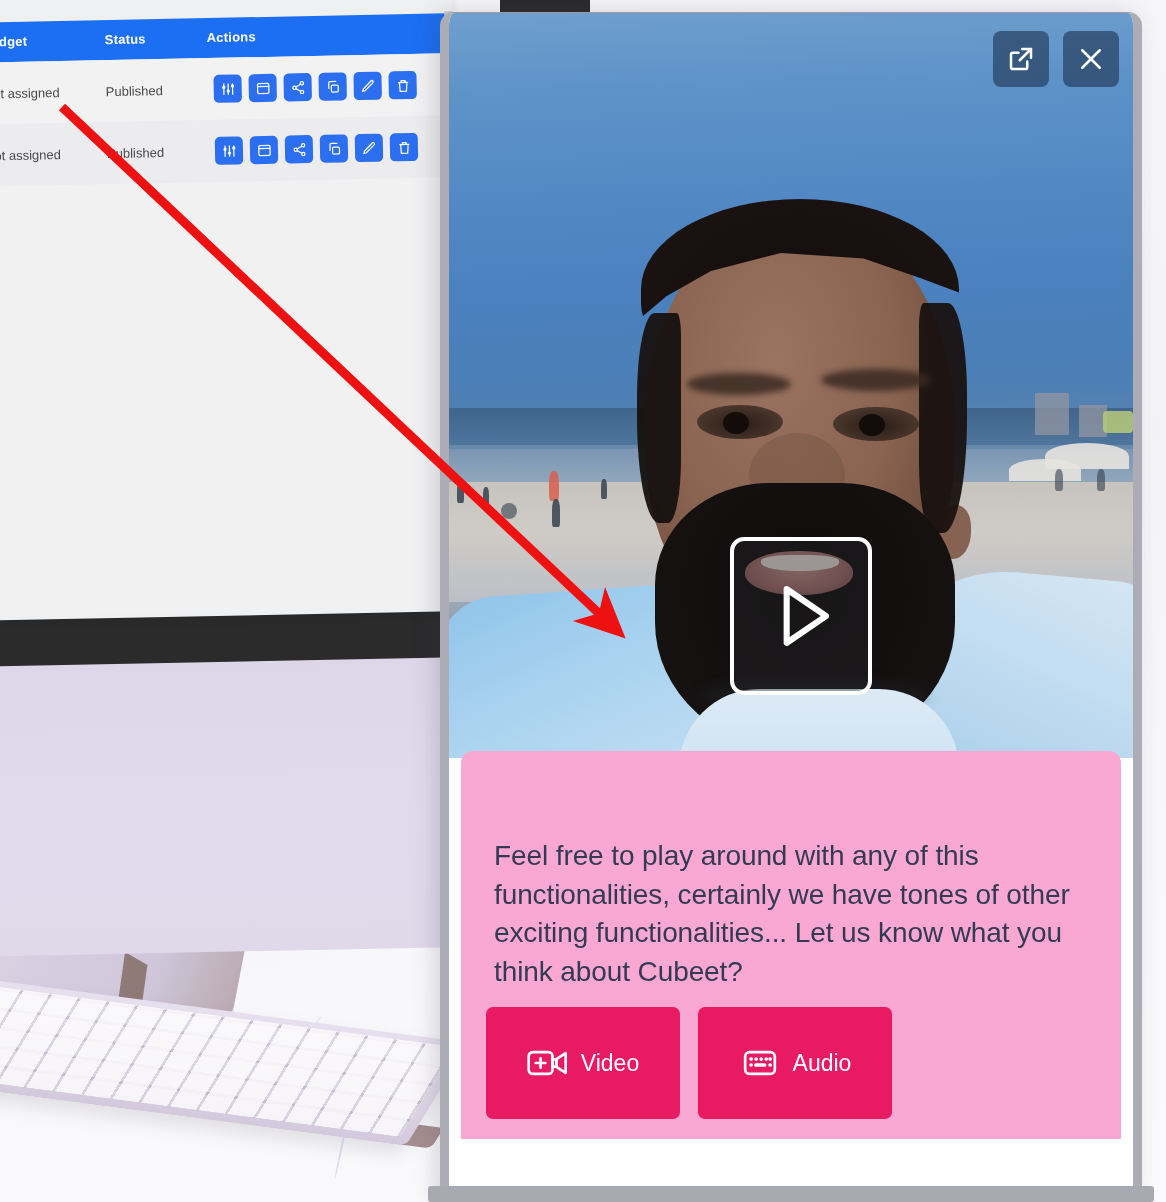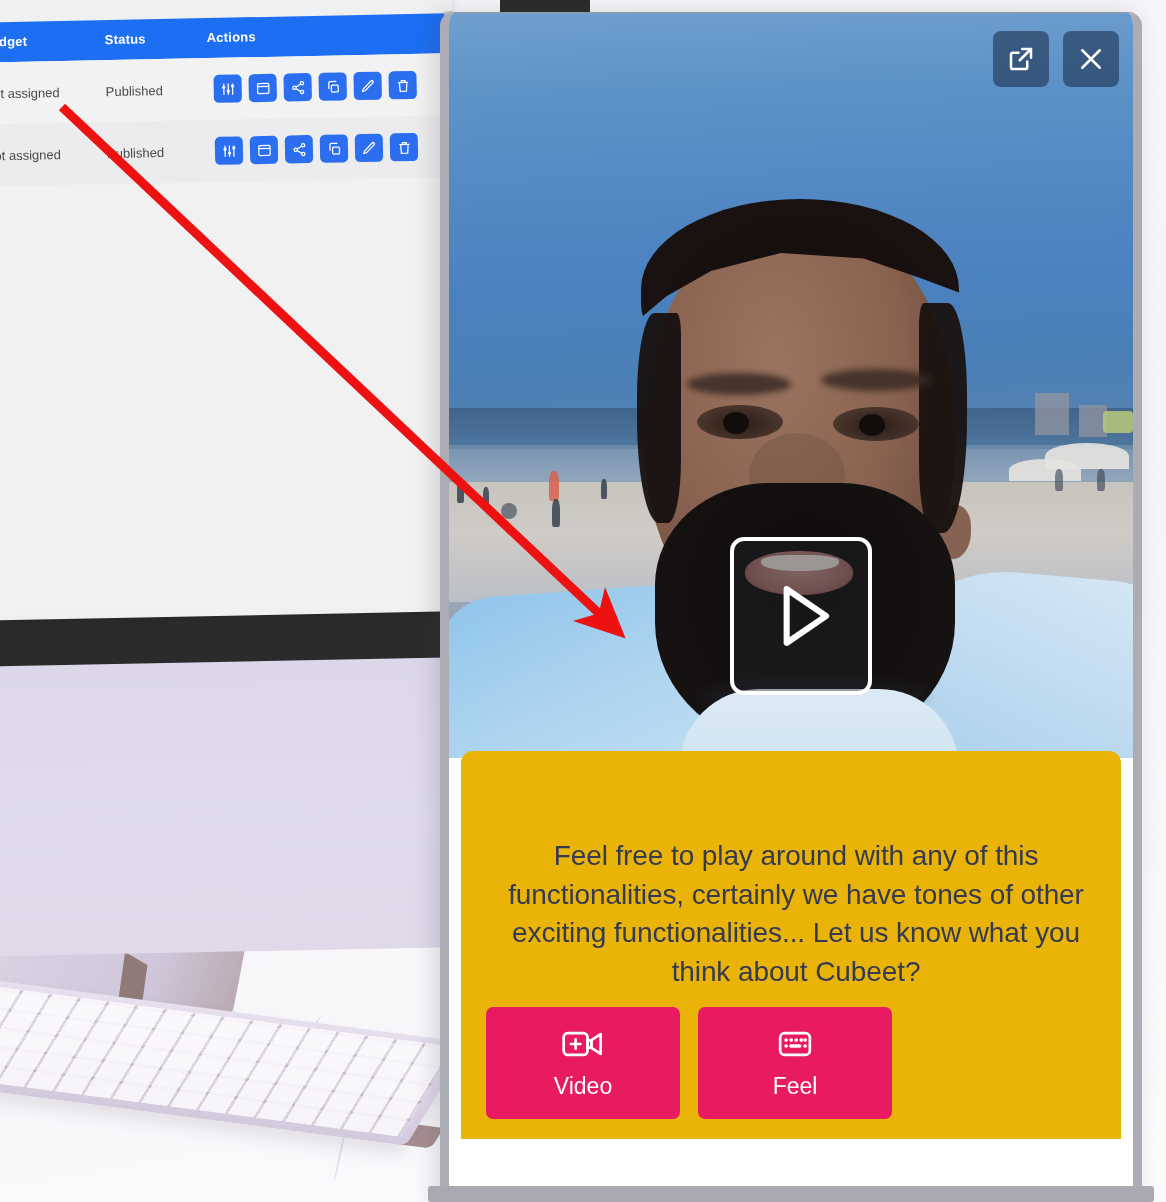--- a/index.html
+++ b/index.html
@@ -251,34 +251,34 @@
     border:4px solid #ffffff; border-radius:14px;
     background:rgba(40,40,45,.38);
     display:flex; align-items:center; justify-content:center;
     cursor:pointer;
   }
   .play-btn svg{ width:86px; height:86px; display:block; }
 
   
   .card{
     position:absolute; left:12px; top:738px; width:660px; height:400px;
-    background:#eab308; border-radius:12px 12px 0 0;text-align:center;
+    background:#f9a8d4; border-radius:12px 12px 0 0;
   }
   .prompt{
     position:absolute; left:33px; top:86px; width:604px;
     font-size:28px; line-height:1.38; color:#343a52; font-weight:400;
     letter-spacing:-.1px;
   }
   .btn-row{
     position:absolute; left:25px; top:256px; width:618px;
     display:flex; gap:18px;
   }
   .rbtn{
     width:194px; height:112px; background:#E81A61; border-radius:7px;
-    display:flex; flex-direction:column; align-items:center; justify-content:center;
+    display:flex; flex-direction:row; align-items:center; justify-content:center;
     gap:12px; cursor:pointer;
   }
   .rbtn svg{ width:42px; height:34px; display:block; }
   .rbtn .lbl{ color:#fff; font-size:23px; }
   .card-foot{
     position:absolute; left:0px; top:1126px; width:684px; height:64px;
     background:#ffffff;
   }
   .foot-line{
     position:absolute; left:0; top:1126px; width:684px; height:2px;
@@ -515,21 +515,21 @@
 
         <div class="rbtn">
           <span>
             <svg viewBox="0 0 30 22" fill="none" stroke="#ffffff" stroke-width="1.9" stroke-linecap="round" stroke-linejoin="round">
               <rect x="4.4" y="3.2" width="21.2" height="15.6" rx="3.2"></rect>
               <path d="M8.6 8.2h.1M12.2 8.2h.1M15.8 8.2h.1M19.4 8.2h.1M22.2 8.2h.1" stroke-width="2.6"></path>
               <path d="M8.6 12.4h.1M22.2 12.4h.1" stroke-width="2.6"></path>
               <path d="M12 12.4h6.4" stroke-width="2.4"></path>
             </svg>
           </span>
-          <span class="lbl">Feel</span>
+          <span class="lbl">Audio</span>
         </div>
       </div>
     </div>
 
     <div class="foot-line"></div>
     <div class="card-foot"></div>
   </div>
 
   <div class="panel-bottom-bar"></div>
 

